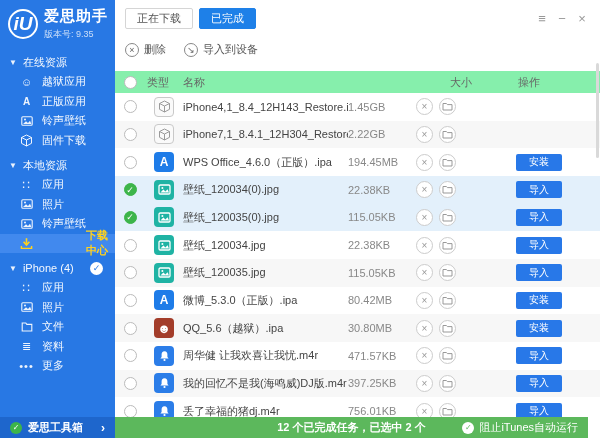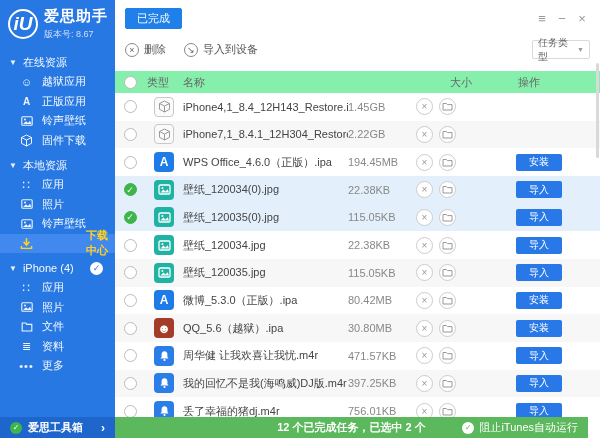--- a/index.html
+++ b/index.html
@@ -79,21 +79,21 @@
 </head>
 <body>
 
 <div class="app">
 
   <div class="sidebar">
     <div class="logo-area">
       <div class="logo-circle">iU</div>
       <div class="logo-txt">
         <div class="logo-title">爱思助手</div>
-        <div class="logo-ver">版本号: 8.67</div>
+        <div class="logo-ver">版本号: 9.35</div>
       </div>
     </div>
     <div class="nav" id="sidebar-nav">
         <div class="sec-header">
           <span class="caret">▼</span>
           <span>在线资源</span>
         </div>
         <div class="side-item">
           <span class="s-ico">☺</span>
           <span>越狱应用</span>
@@ -208,41 +208,38 @@
     <div class="side-footer">
       <span class="green-dot">✓</span>
       <span>爱思工具箱</span>
       <span class="arr">›</span>
     </div>
   </div>
 
   <div class="main">
     <div class="topbar">
       <div id="tabs" style="display:flex">
+          <div class="tab">正在下载</div>
           <div class="tab active">已完成</div>
         </div>
       <div class="win-controls">
         <div class="win-btn">≡</div>
         <div class="win-btn">−</div>
         <div class="win-btn">×</div>
       </div>
     </div>
 
     <div class="toolbar">
       <div class="tool-btn">
         <span class="tool-circ">×</span>
         <span>删除</span>
       </div>
       <div class="tool-btn">
         <span class="tool-circ">↘</span>
         <span>导入到设备</span>
-      </div>
-      <div class="dropdown">
-        <span>任务类型</span>
-        <span class="dd-caret">▼</span>
       </div>
     </div>
 
     <div class="thead">
       <span class="c-check">
           <span class="radio"></span>
         </span>
       <span class="c-type">类型</span>
       <span class="c-name">名称</span>
       <span class="c-size">大小</span>

